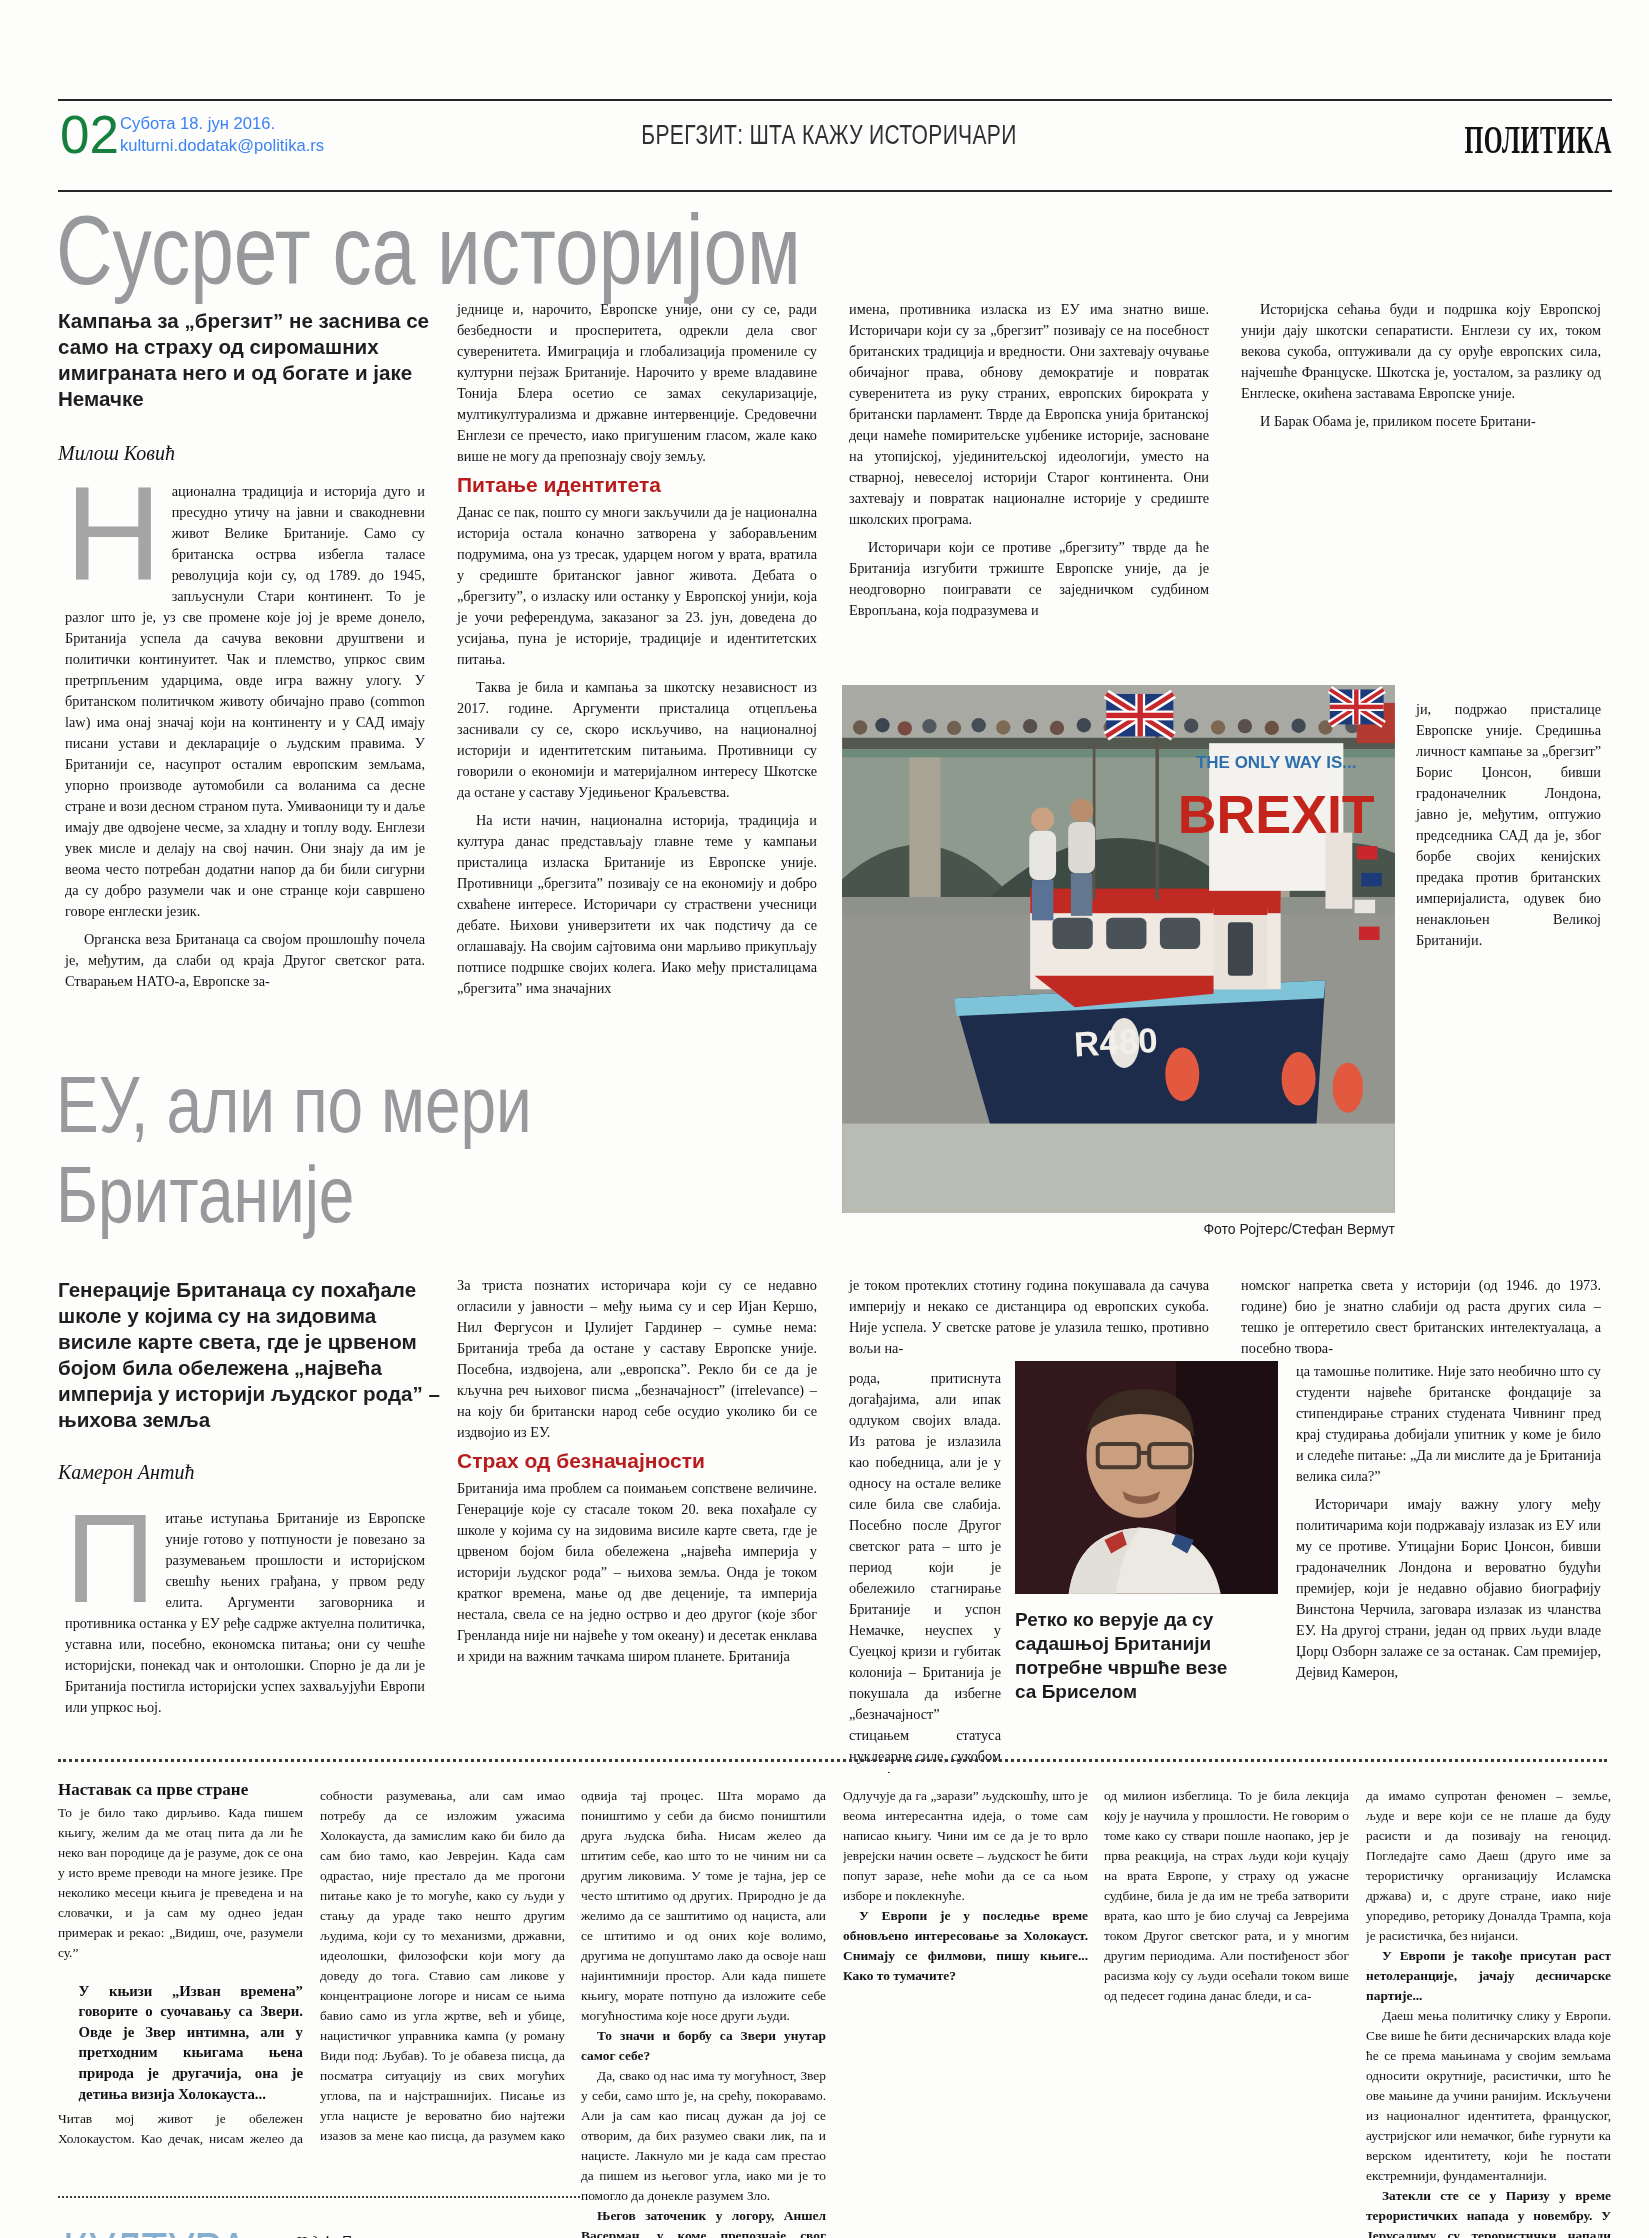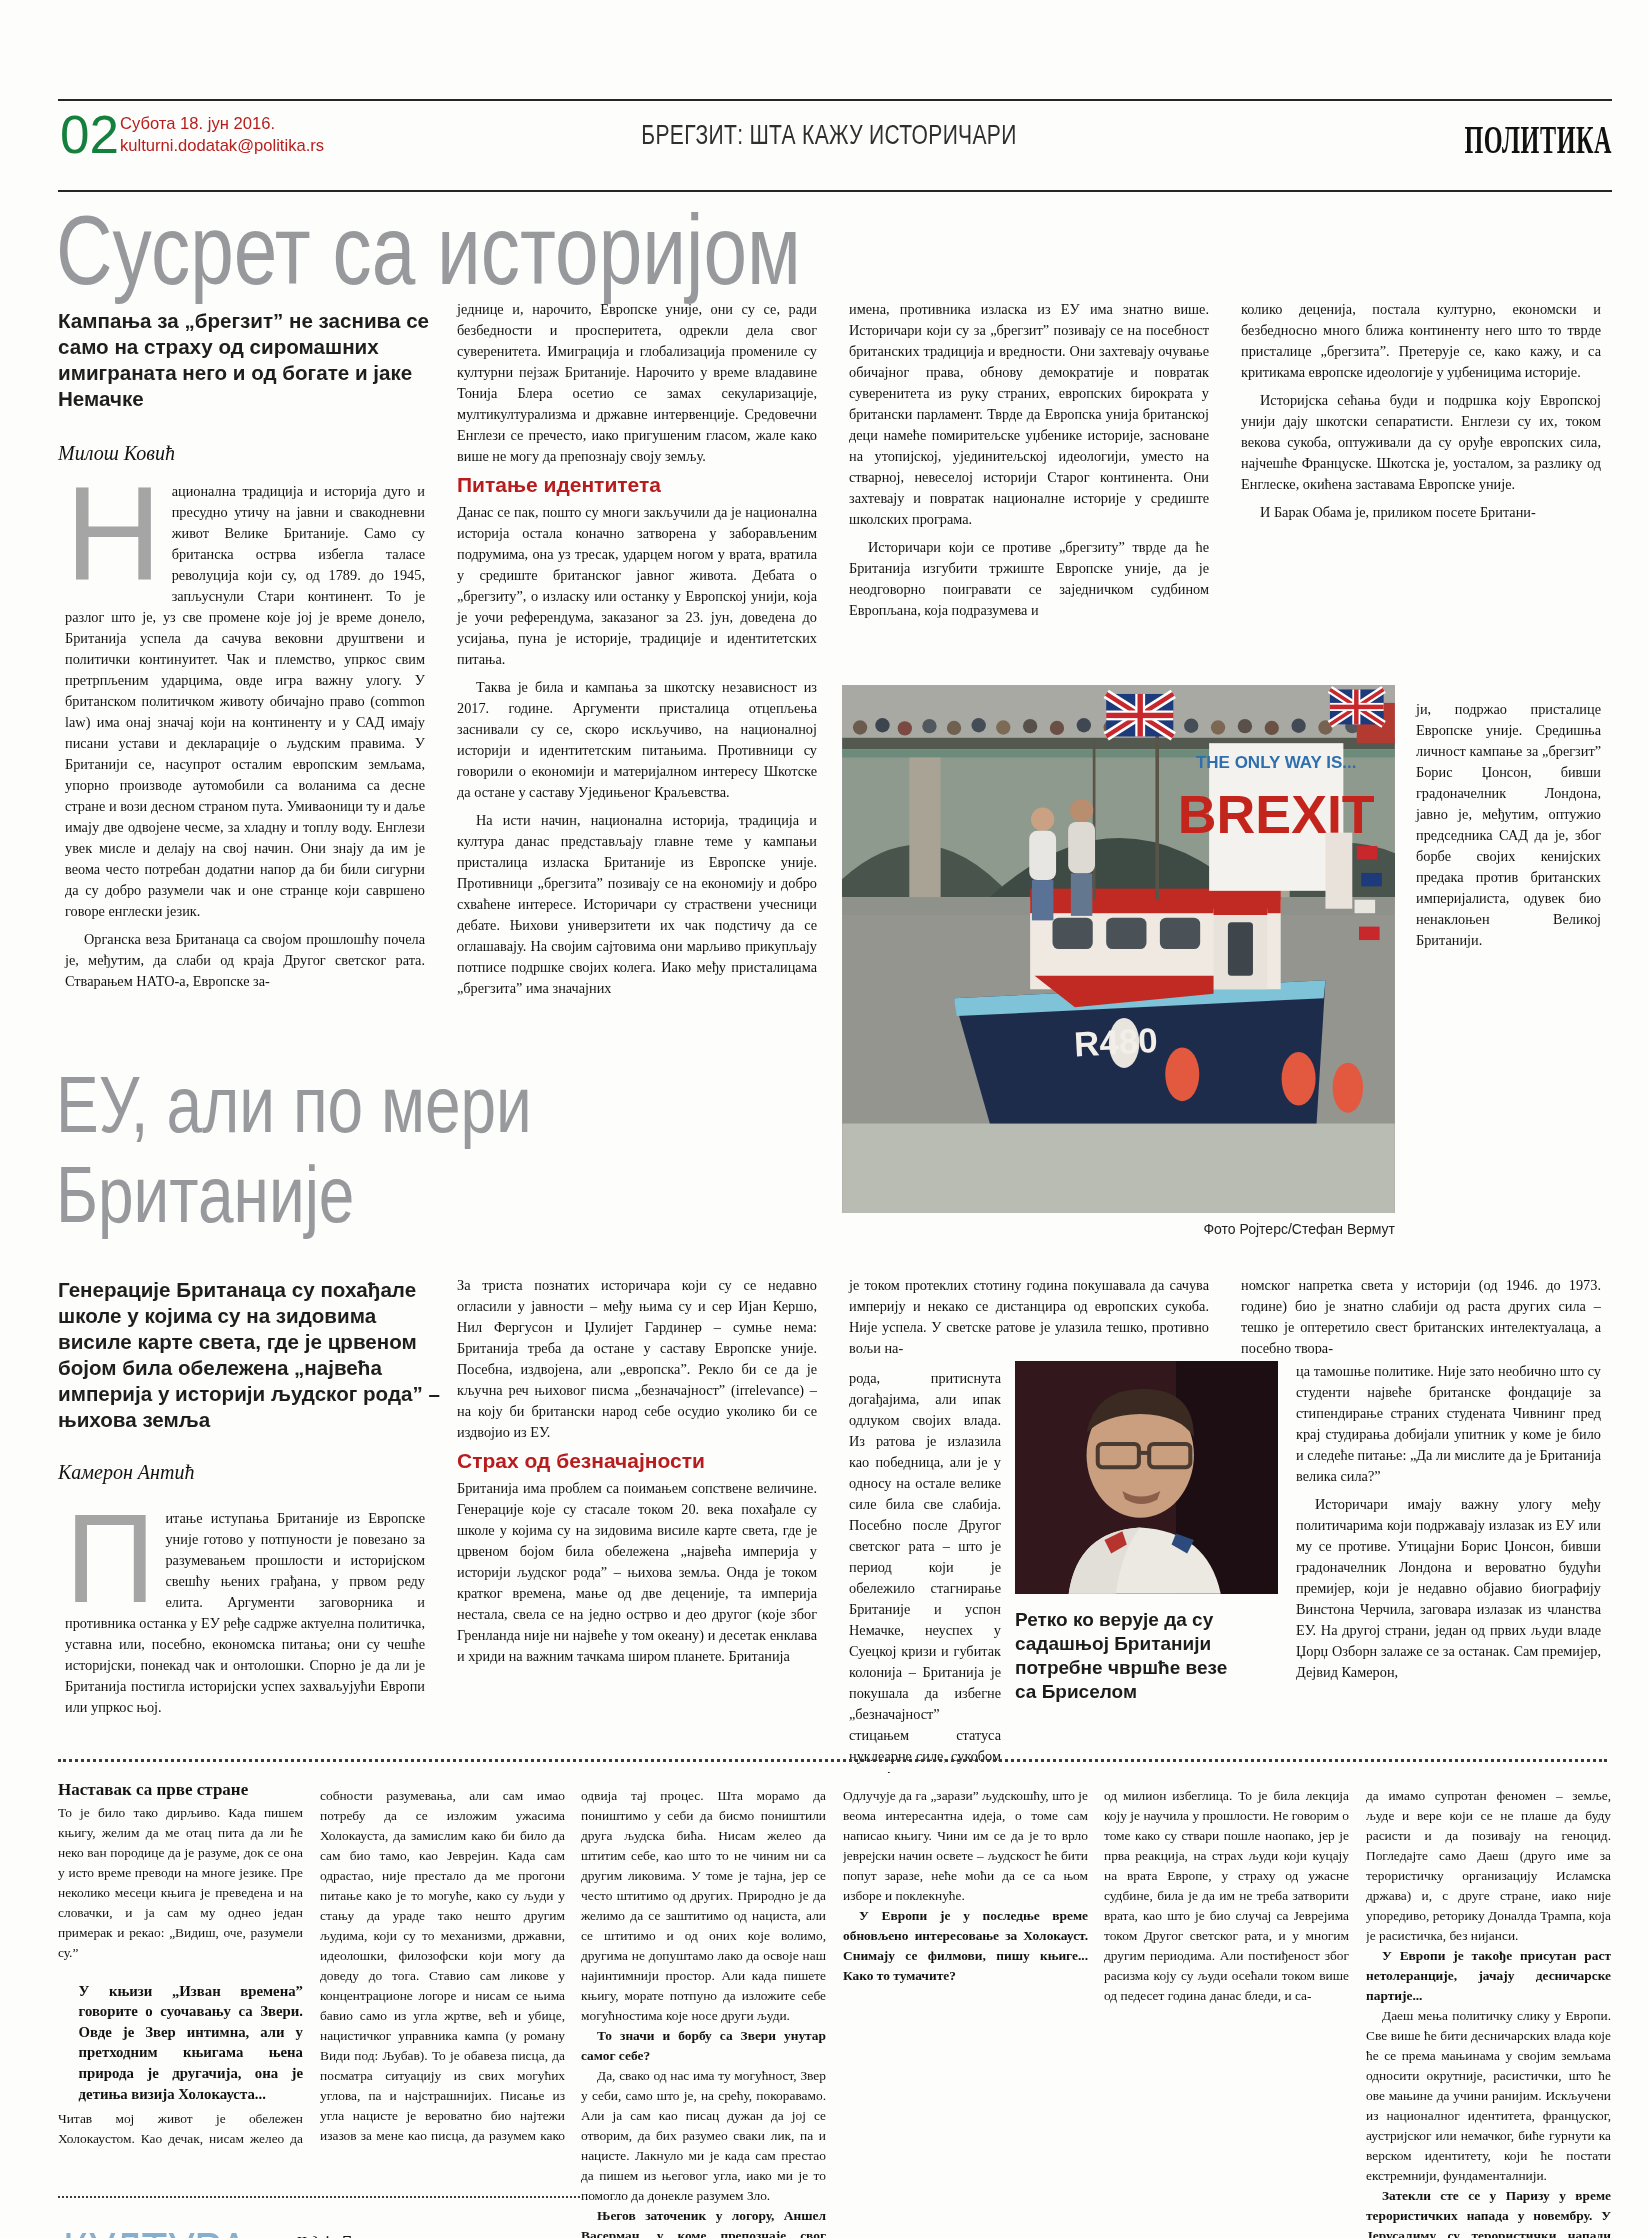--- a/index.html
+++ b/index.html
@@ -2,21 +2,21 @@
 <html style="font-size:7.2px"><head>
 <meta charset="utf-8">
 <style>
   html,body{margin:0;padding:0;}
   body{width:1650px;height:2433px;background:#fdfdfc;position:relative;overflow:hidden;
        font-family:"Liberation Serif",serif;color:#141414;}
   .abs{position:absolute;}
   
   .rule{position:absolute;background:#262626;height:2.2px;width:1554px;left:58px;}
   .pagenum{font-family:"Liberation Sans",sans-serif;font-weight:300;font-size:53px;color:#15803d;line-height:1;}
-  .hmeta{font-family:"Liberation Sans",sans-serif;font-size:16.6px;color:#b91c1c;line-height:22.4px;}
+  .hmeta{font-family:"Liberation Sans",sans-serif;font-size:16.6px;color:#3b82f6;line-height:22.4px;}
   .sectitle{font-family:"Liberation Sans",sans-serif;font-size:27px;color:#2f2f2f;letter-spacing:0.4px;
             transform:scaleX(.78);transform-origin:center;white-space:nowrap;text-align:center;width:672px;}
   .brand-logo{font-family:"Liberation Serif",serif;font-weight:900;font-size:39px;color:#111;
               transform:scaleX(.62);transform-origin:right;white-space:nowrap;letter-spacing:0.9px;}
   
   .headline{font-family:"Liberation Sans",sans-serif;color:#98999c;font-weight:400;
             transform:scaleX(.8);transform-origin:left;white-space:nowrap;line-height:1;}
   .h1a{font-size:98px;}
   .h2a{font-size:80px;line-height:90px;white-space:normal;}
   .kicker{font-family:"Liberation Sans",sans-serif;font-weight:bold;font-size:20.6px;line-height:26px;color:#1e1e1e;}
@@ -84,21 +84,20 @@
   <p>Таква је била и кампања за шкотску независност из 2017. године. Аргументи присталица отцепљења заснивали су се, скоро искључиво, на националној историји и идентитетским питањима. Противници су говорили о економији и материјалном интересу Шкотске да остане у саставу Уједињеног Краљевства.</p>
   <p>На исти начин, национална историја, традиција и култура данас представљају главне теме у кампањи присталица изласка Британије из Европске уније. Противници „брегзита” позивају се на економију и добро схваћене интересе. Историчари су страствени учесници дебате. Њихови универзитети их чак подстичу да се оглашавају. На својим сајтовима они марљиво прикупљају потписе подршке својих колега. Иако међу присталицама „брегзита” има значајних</p>
 </div>
 
 <div class="col" style="left:842px;top:292px;height:384px;overflow:hidden">
   <p class="first">имена, противника изласка из ЕУ има знатно више. Историчари који су за „брегзит” позивају се на посебност британских традиција и вредности. Они захтевају очување обичајног права, обнову демократије и повратак суверенитета из руку страних, европских бирократа у британски парламент. Тврде да Европска унија британској деци намеће помиритељске уџбенике историје, засноване на утопијској, ујединитељској идеологији, уместо на стварној, невеселој историји Старог континента. Они захтевају и повратак националне историје у средиште школских програма.</p>
   <p>Историчари који се противе „брегзиту” тврде да ће Британија изгубити тржиште Европске уније, да је неодговорно поигравати се заједничком судбином Европљана, која подразумева и</p>
 </div>
 
 <div class="col" style="left:1234px;top:292px;height:384px;overflow:hidden">
-  <p class="first">колико деценија, постала културно, економски и безбедносно много ближа континенту него што то тврде присталице „брегзита”. Претерује се, како кажу, и са критикама европске идеологије у уџбеницима историје.</p>
   <p>Историјска сећања буди и подршка коју Европској унији дају шкотски сепаратисти. Енглези су их, током векова сукоба, оптуживали да су оруђе европских сила, најчешће Француске. Шкотска је, уосталом, за разлику од Енглеске, окићена заставама Европске уније.</p>
   <p>И Барак Обама је, приликом посете Британи-</p>
 </div>
 <div class="col narrow" style="left:1234px;top:692px;height:334px;overflow:hidden">
   <p class="first">ји, подржао присталице Европске уније. Средишња личност кампање за „брегзит” Борис Џонсон, бивши градоначелник Лондона, јавно је, међутим, оптужио председника САД да је, због борбе својих кенијских предака против британских империјалиста, одувек био ненаклоњен Великој Британији.</p>
 </div>
 
 <div class="photo">
   <svg width="553" height="528" viewBox="0 0 1235 1180">
     <rect x="0" y="0" width="1235" height="1180" fill="#b9b6aa"></rect>

